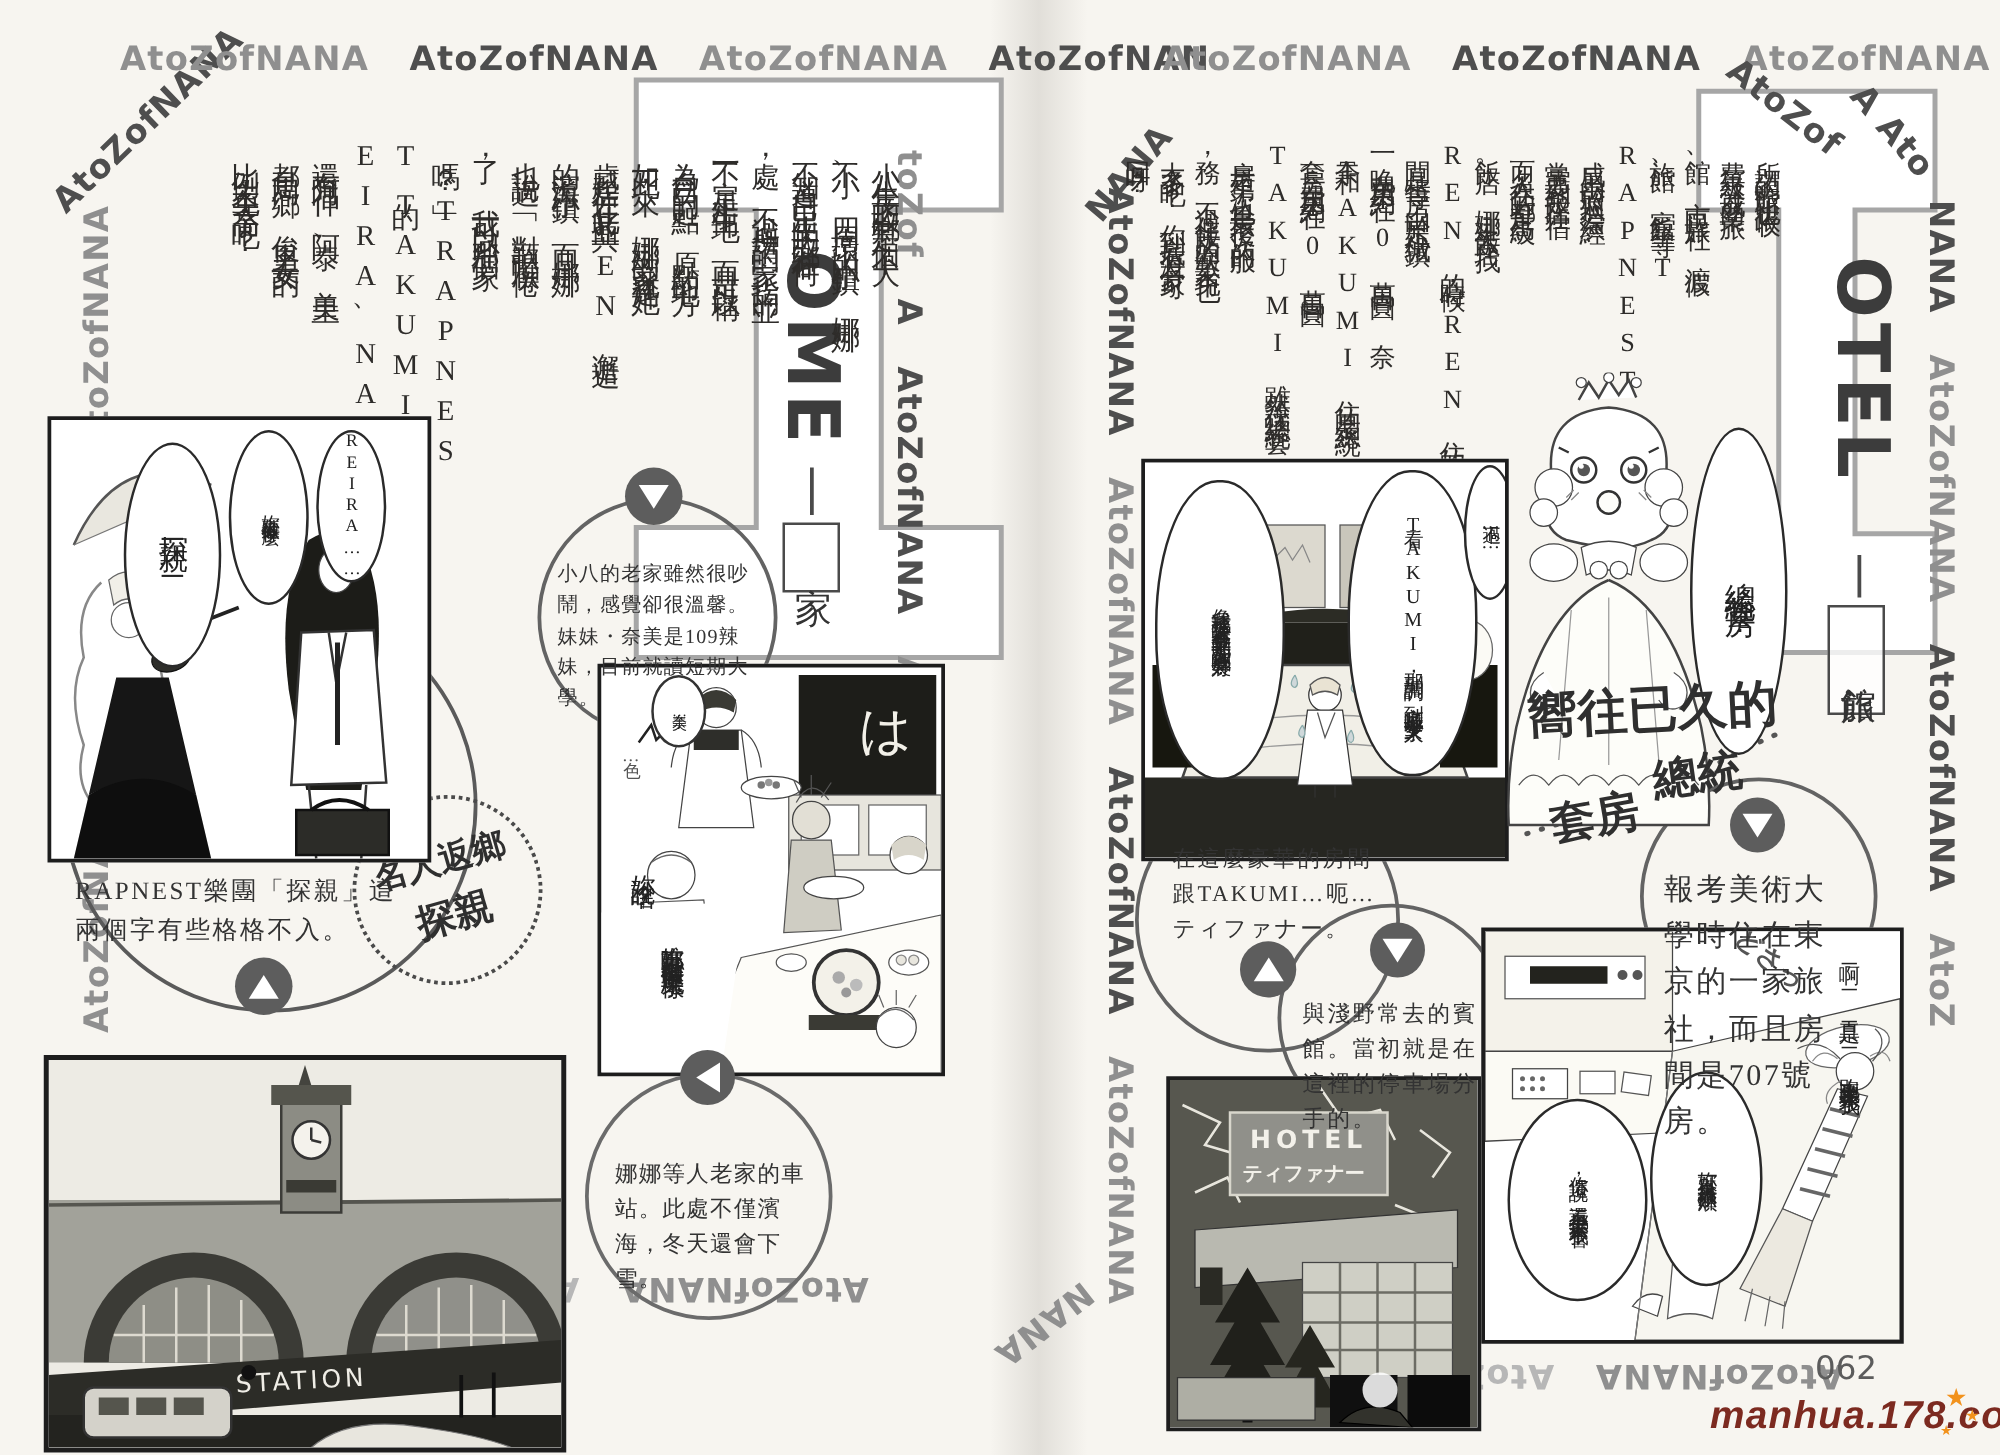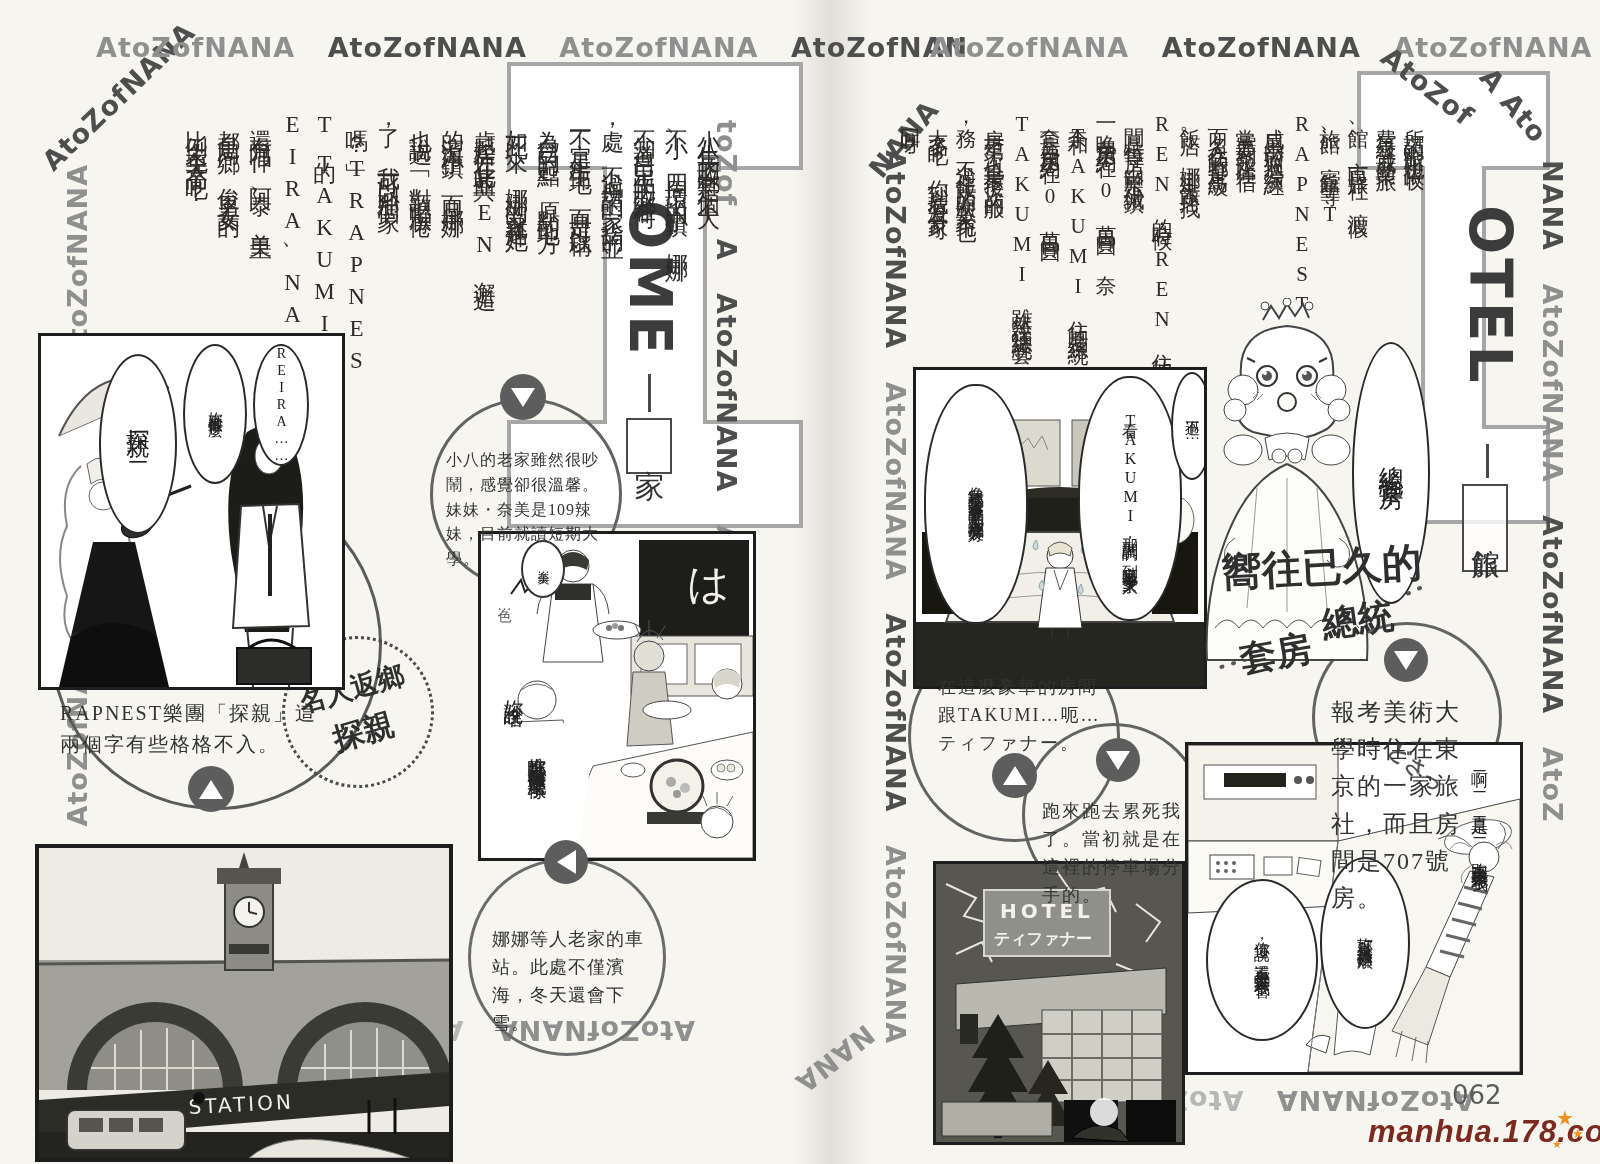--- a/index.html
+++ b/index.html
@@ -451,21 +451,21 @@
 <div class="abs info-circle" style="left:908px;top:630px;width:212px;height:212px;border:3px solid #636363;"></div>
 <div class="abs info-text" style="left:938px;top:674px;width:166px;font-size:18px;">在這麼豪華的房間跟TAKUMI…呃…ティファナー。</div>
 <div class="abs badge" style="left:992px;top:753px;width:45px;height:45px;">
     <div class="tri-up"></div>
   </div>
 
 <div class="abs info-circle" style="left:1022px;top:723px;width:183px;height:183px;border:3px solid #636363;"></div>
 <div class="abs badge" style="left:1096px;top:738px;width:44px;height:44px;">
     <div class="tri-down"></div>
   </div>
-<div class="abs info-text" style="left:1042px;top:798px;width:156px;font-size:18px;">跑來跑去累死我了。當初就是在這裡的停車場分手的。</div>
+<div class="abs info-text" style="left:1042px;top:798px;width:156px;font-size:18px;">與淺野常去的賓館。當初就是在這裡的停車場分手的。</div>
 
 <div class="abs info-circle" style="left:1312px;top:622px;width:190px;height:190px;border:3px solid #636363;"></div>
 <div class="abs badge" style="left:1384px;top:638px;width:44px;height:44px;">
     <div class="tri-down"></div>
   </div>
 <div class="abs info-text" style="left:1331px;top:694px;width:154px;font-size:24px;">報考美術大學時住在東京的一家旅社，而且房間是707號房。</div>
 
 <div class="abs panel" style="left:933px;top:861px;width:252px;height:284px;">
   <svg width="246" height="278" viewBox="0 0 246 278">
     <rect width="246" height="278" fill="#57574f"></rect>

